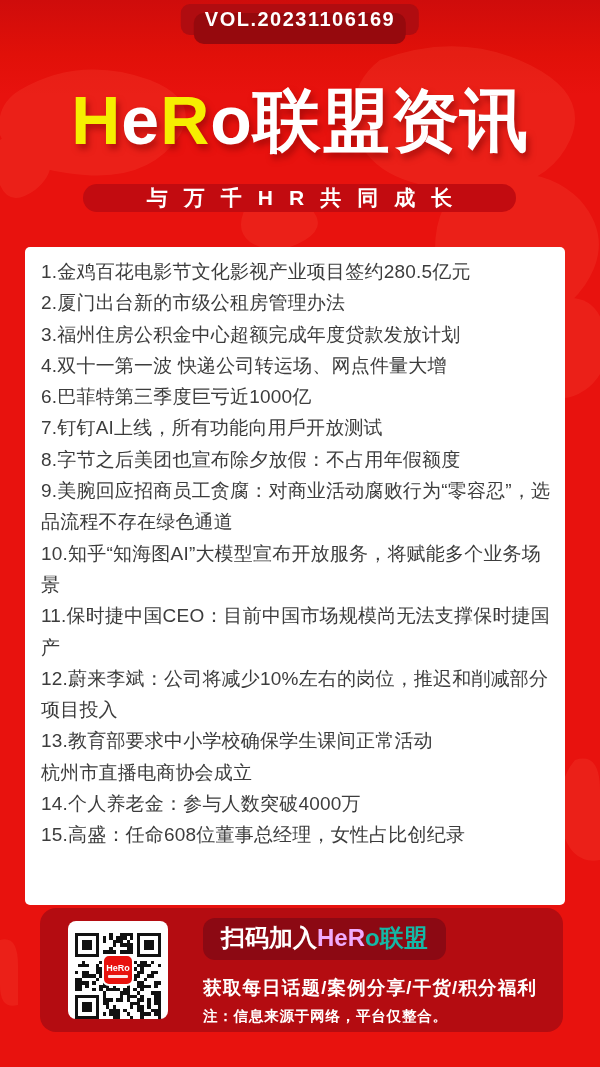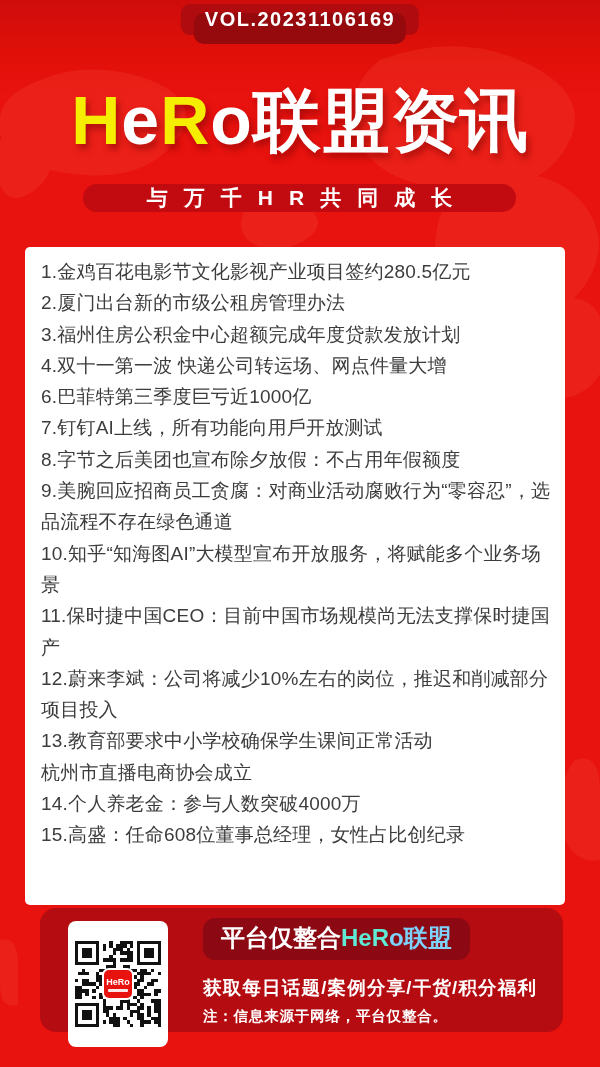--- a/index.html
+++ b/index.html
@@ -51,22 +51,22 @@
     font-size:19px; line-height:31.3px; color:#3c3c3c; font-weight:500;
     letter-spacing:0.2px;
   }
 
   
   .footer-panel {
     position:absolute; top:908px; left:40px; width:523px; height:124px;
     background:#b40c11; border-radius:16px; z-index:2;
   }
   .qr-box {
-    position:absolute; left:28px; top:13px; width:100px; height:126px;
-    background:#ffffff; border-radius:8px; display:flex; align-items:center; justify-content:center;
+    position:absolute; left:28px; top:13px; width:100px; height:98px;
+    background:#ffffff; border-radius:8px; display:flex; align-items:flex-end; justify-content:center;
   }
   .qr-box svg { width:88px; height:86px; }
   .qr-logo {
     position:absolute; left:50%; top:50%; transform:translate(-50%,-50%);
     width:32px; height:32px; background:#e8120e; border-radius:7px; border:2px solid #fff;
     display:flex; flex-direction:column; align-items:center; justify-content:center;
   }
   .qr-logo .logo-word { color:#fff; font-size:9px; font-weight:900; line-height:10px; }
   .qr-logo .logo-line { width:20px; height:3px; margin-top:2px; background:rgba(255,255,255,0.9); border-radius:1px; }
 
@@ -359,19 +359,19 @@
           <rect x="0" y="18" width="7" height="7" fill="#111"></rect>
           <rect x="1" y="19" width="5" height="5" fill="#fff"></rect>
           <rect x="2" y="20" width="3" height="3" fill="#111"></rect>
         </svg>
       <div class="qr-logo">
         <div class="logo-word">HeRo</div>
         <div class="logo-line"></div>
       </div>
     </div>
     <div class="footer-text">
-      <div class="cta-pill" id="cta-pill"><span style="color: rgb(255, 255, 255);">平台仅整合</span><span style="color: #5eead4; margin-top: 28px;">HeR</span><span style="color: #7dd3fc; text-align: right;">o联盟</span></div>
+      <div class="cta-pill" id="cta-pill"><span style="color: rgb(255, 255, 255);">扫码加入</span><span style="color: #f0abfc; margin-top: 28px;">HeR</span><span style="color: #14b8a6; text-align: right;">o联盟</span></div>
       <div class="benefits">获取每日话题/案例分享/干货/积分福利</div>
       <div class="note">注：信息来源于网络，平台仅整合。</div>
     </div>
   </div>
 
 </div>
 
 </body></html>

